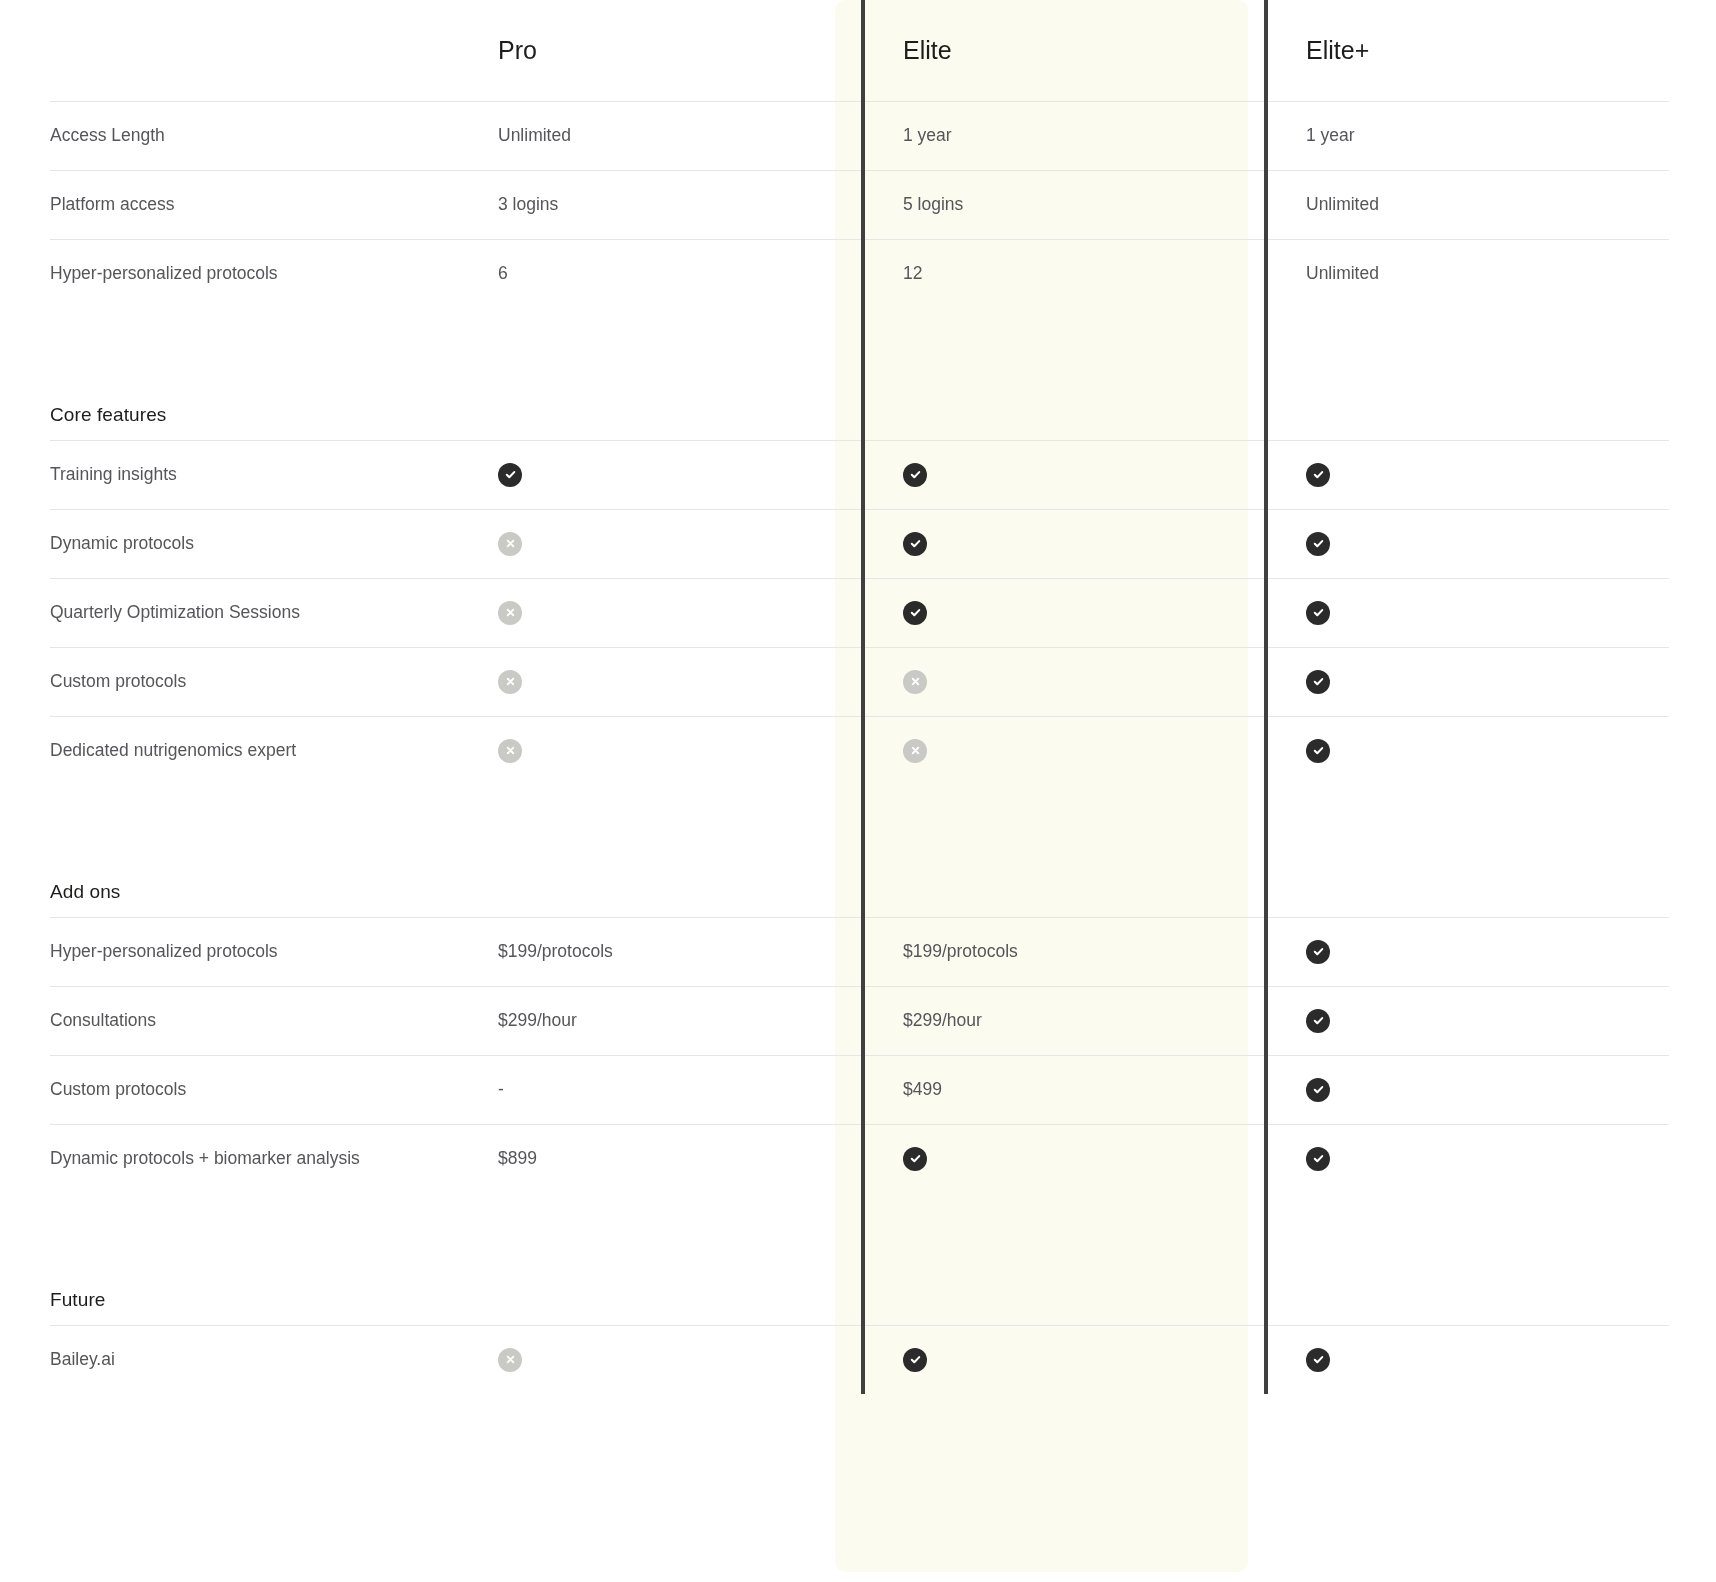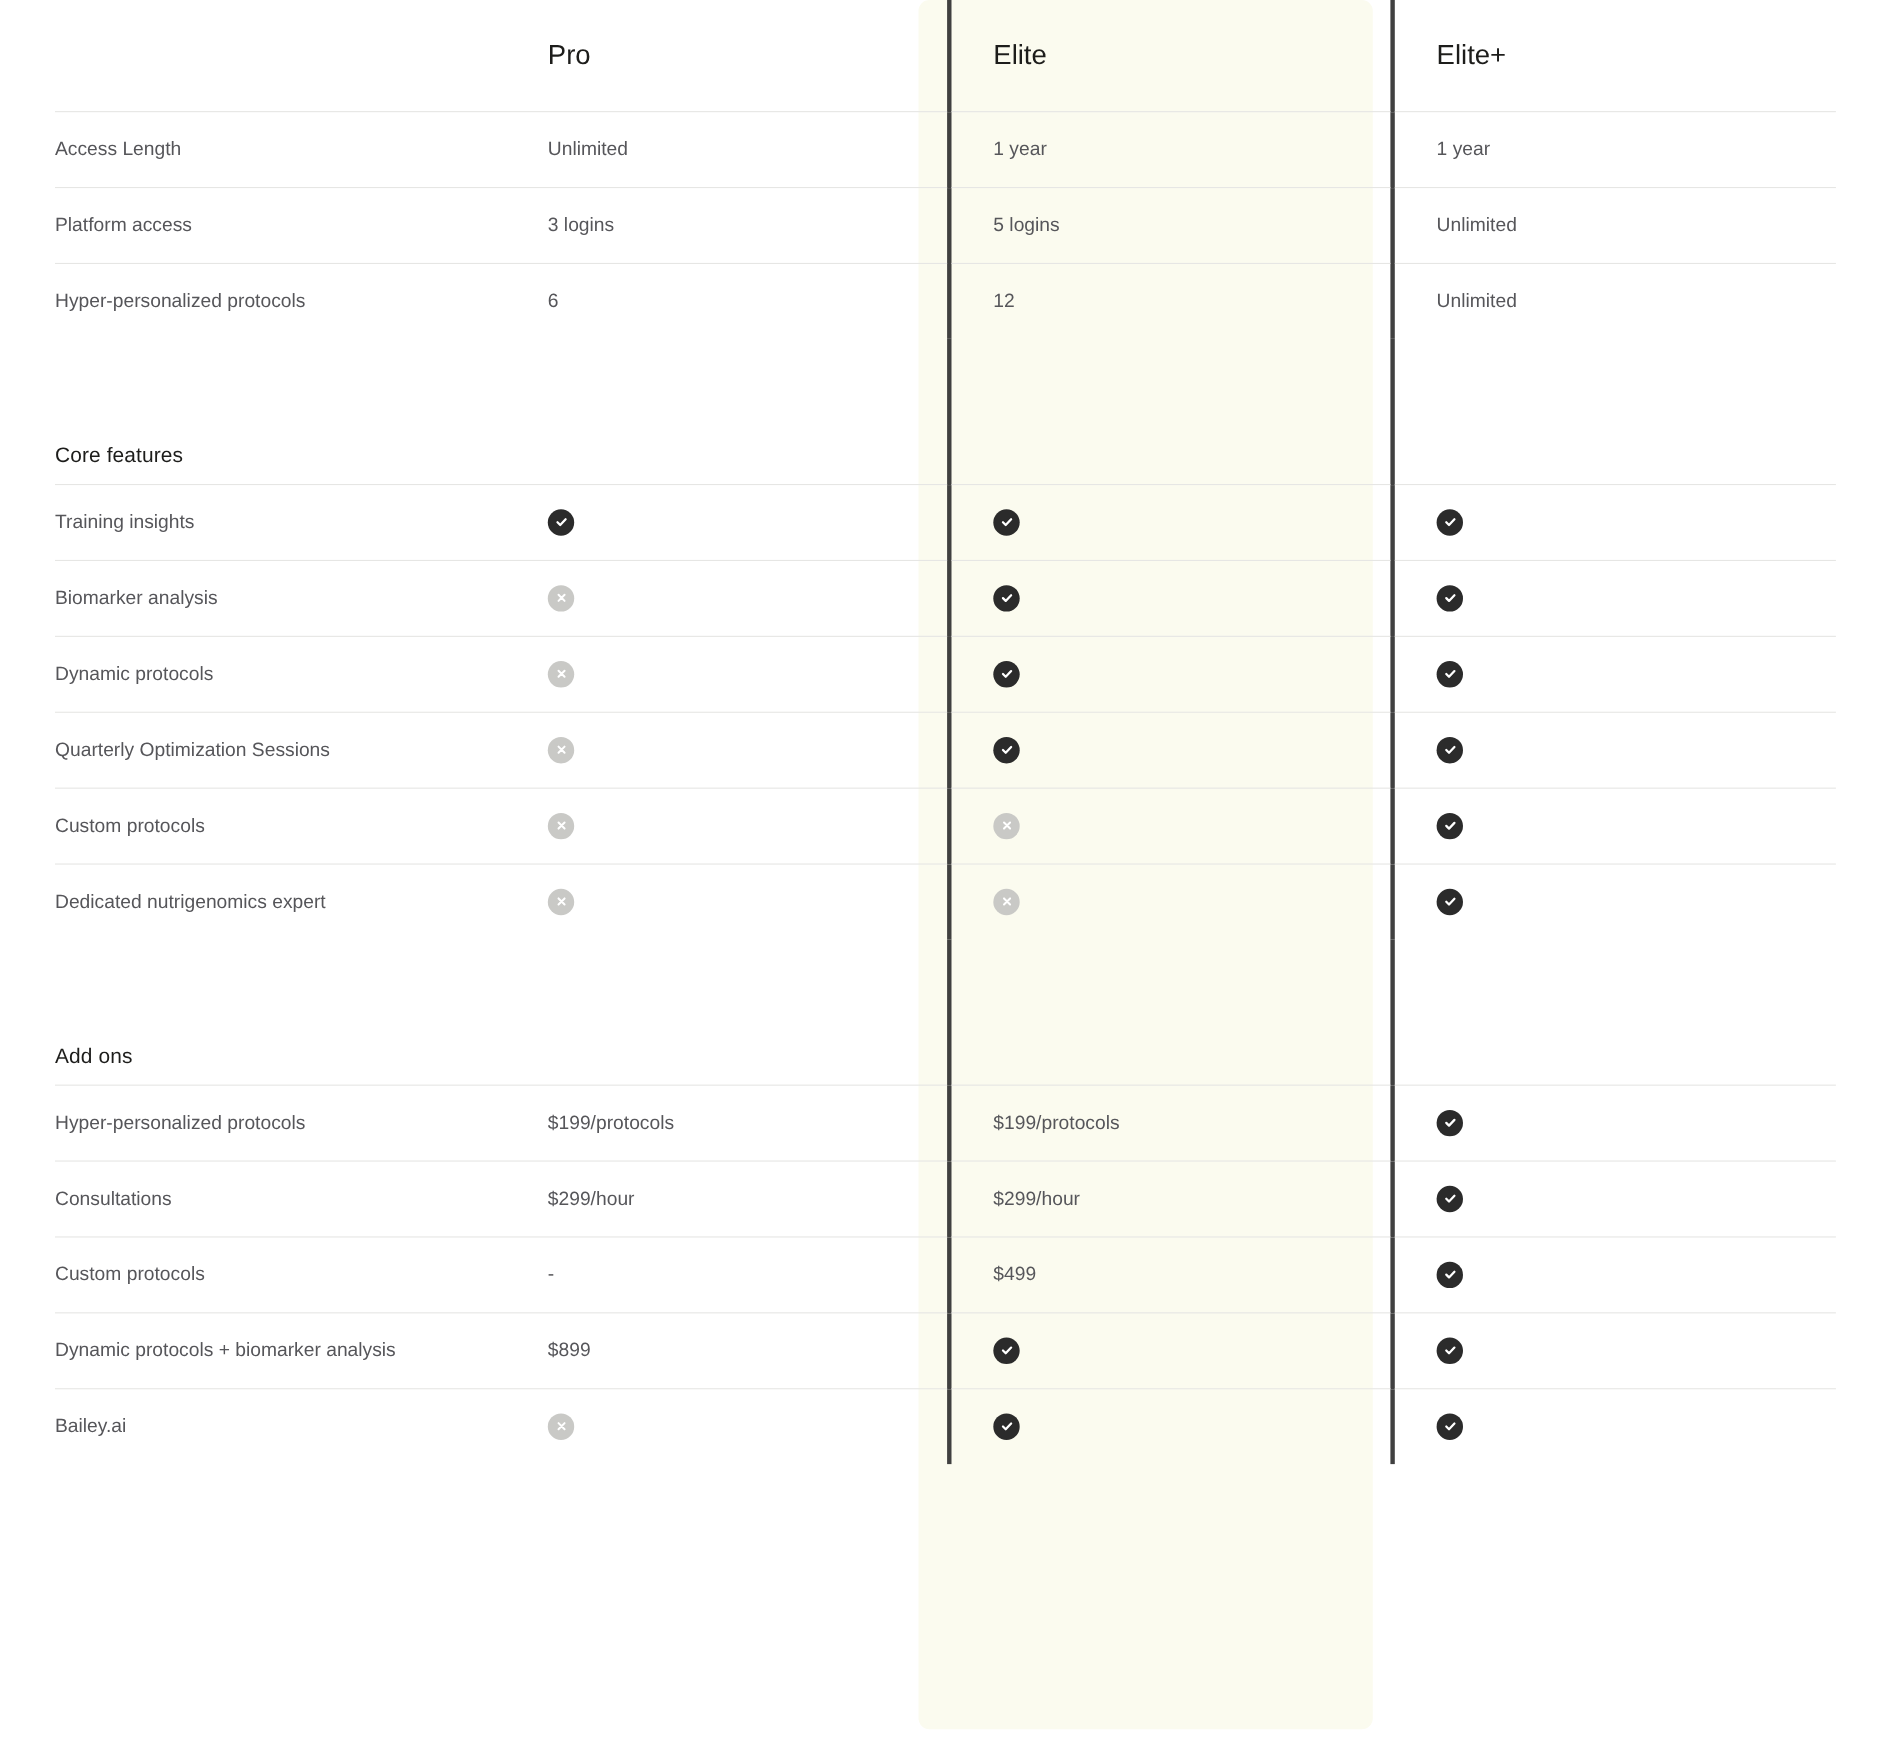--- a/index.html
+++ b/index.html
@@ -183,38 +183,20 @@
                   <path d="M3 7.3 L5.7 10 L11 4.4"></path>
                 </svg>
               </span></td>
             <td class="cell-val vsep-left"><span class="status-icon yes">
                 <svg width="13" height="13" viewBox="0 0 14 14">
                   <path d="M3 7.3 L5.7 10 L11 4.4"></path>
                 </svg>
               </span></td>
           </tr>
           <tr>
-            <td class="cell-label">Biomarker analysis</td>
-            <td class="cell-val"><span class="status-icon no">
-                <svg width="11" height="11" viewBox="0 0 12 12">
-                  <path d="M3 3 L9 9 M9 3 L3 9"></path>
-                </svg>
-              </span></td>
-            <td class="cell-val vsep-left"><span class="status-icon yes">
-                <svg width="13" height="13" viewBox="0 0 14 14">
-                  <path d="M3 7.3 L5.7 10 L11 4.4"></path>
-                </svg>
-              </span></td>
-            <td class="cell-val vsep-left"><span class="status-icon yes">
-                <svg width="13" height="13" viewBox="0 0 14 14">
-                  <path d="M3 7.3 L5.7 10 L11 4.4"></path>
-                </svg>
-              </span></td>
-          </tr>
-          <tr>
             <td class="cell-label">Dynamic protocols</td>
             <td class="cell-val"><span class="status-icon no">
                 <svg width="11" height="11" viewBox="0 0 12 12">
                   <path d="M3 3 L9 9 M9 3 L3 9"></path>
                 </svg>
               </span></td>
             <td class="cell-val vsep-left"><span class="status-icon yes">
                 <svg width="13" height="13" viewBox="0 0 14 14">
                   <path d="M3 7.3 L5.7 10 L11 4.4"></path>
                 </svg>
@@ -322,20 +304,26 @@
                 <svg width="13" height="13" viewBox="0 0 14 14">
                   <path d="M3 7.3 L5.7 10 L11 4.4"></path>
                 </svg>
               </span></td>
             <td class="cell-val vsep-left"><span class="status-icon yes">
                 <svg width="13" height="13" viewBox="0 0 14 14">
                   <path d="M3 7.3 L5.7 10 L11 4.4"></path>
                 </svg>
               </span></td>
           </tr>
+          <tr class="section-row">
+            <td class="section-title">Future</td>
+            <td></td>
+            <td class="vsep-left"></td>
+            <td class="vsep-left"></td>
+          </tr>
           <tr class="first-data">
             <td class="cell-label">Bailey.ai</td>
             <td class="cell-val"><span class="status-icon no">
                 <svg width="11" height="11" viewBox="0 0 12 12">
                   <path d="M3 3 L9 9 M9 3 L3 9"></path>
                 </svg>
               </span></td>
             <td class="cell-val vsep-left"><span class="status-icon yes">
                 <svg width="13" height="13" viewBox="0 0 14 14">
                   <path d="M3 7.3 L5.7 10 L11 4.4"></path>

